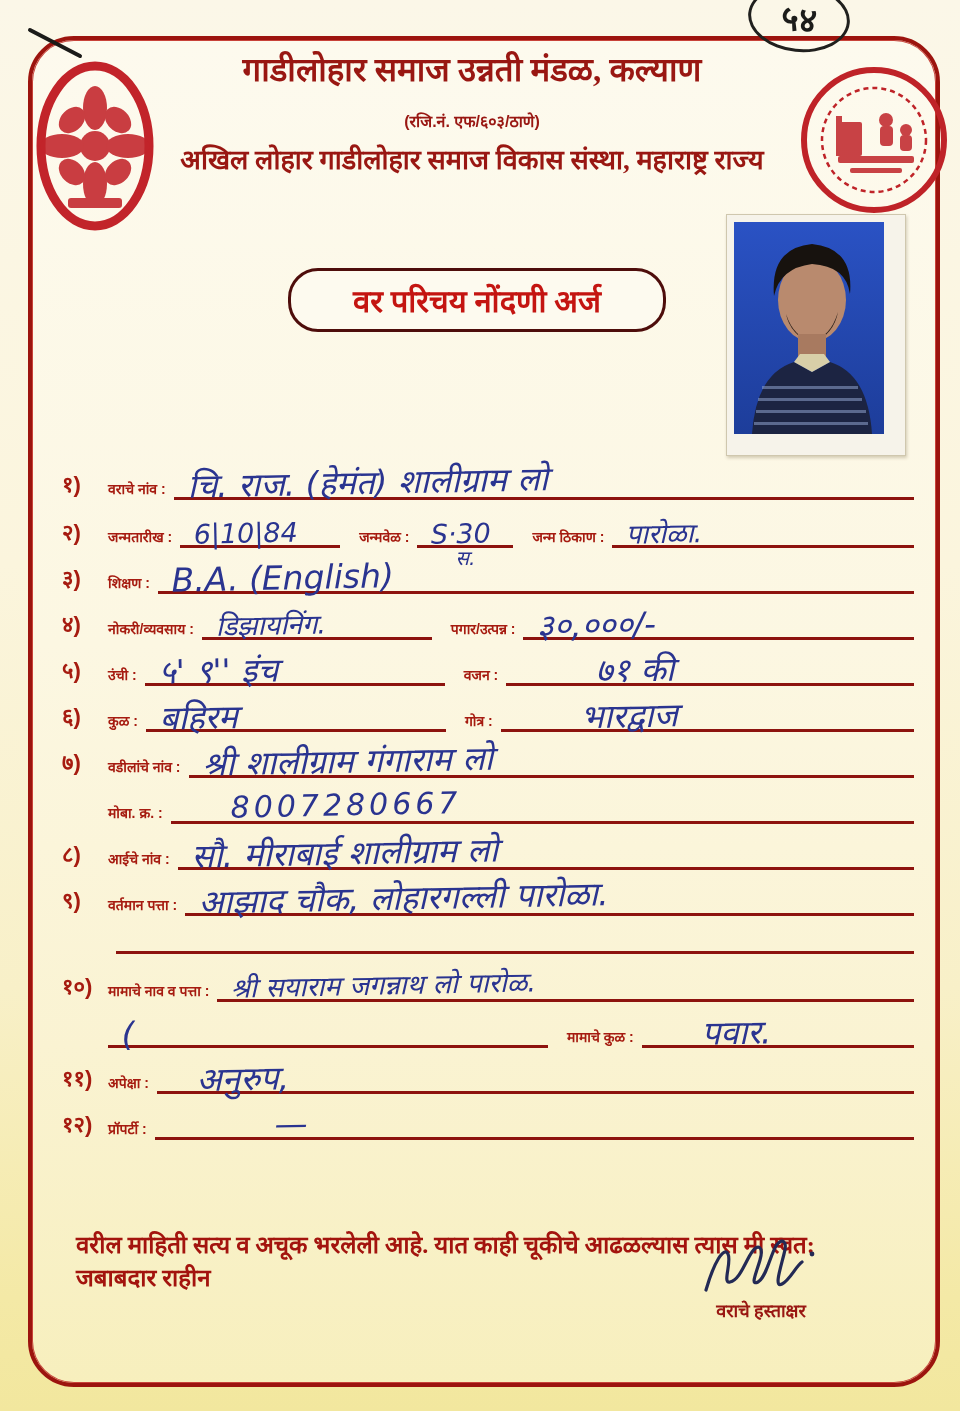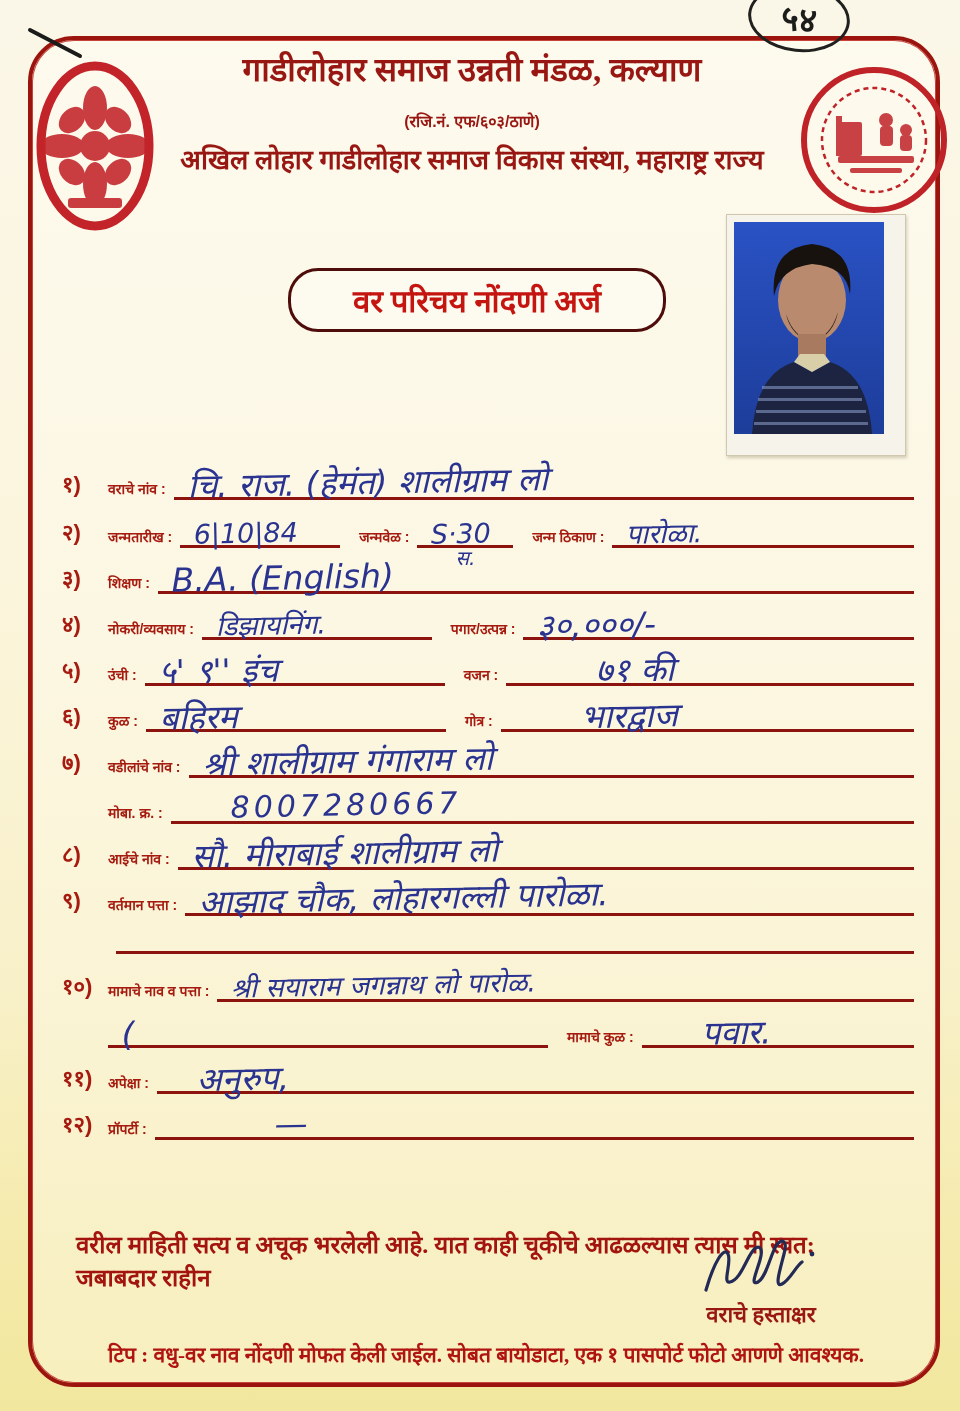--- a/index.html
+++ b/index.html
@@ -55,21 +55,21 @@
   .hw.num2{letter-spacing:4px;font-size:30px;}
   .sub-hw{position:absolute;left:50%;bottom:-26px;transform:translateX(-50%);
     font-family:"DejaVu Sans", sans-serif;font-style:italic;color:#2a3490;font-size:20px;}
   .gap{flex:none;margin-left:19px;}
 
   
   .decl{position:absolute;left:76px;right:64px;top:1227px;color:#a3140e;font-weight:bold;
     font-size:24px;font-family:"Liberation Serif", serif;}
   .sig{position:absolute;left:700px;top:1232px;}
   .sig-cap{position:absolute;left:676px;top:1298px;width:170px;text-align:center;
-    color:#991712;font-weight:bold;font-size:22px;font-family:"Liberation Serif", serif;}
+    color:#991712;font-weight:bold;font-size:18px;font-family:"Liberation Serif", serif;}
   .tip{position:absolute;left:70px;right:58px;top:1340px;text-align:center;color:#b01410;
     font-weight:bold;font-size:21px;font-family:"Liberation Serif", serif;}
 </style>
 </head>
 <body>
 
 <div class="page">
   <div class="frame"></div>
 
   <div class="content">
@@ -289,16 +289,15 @@
     </div>
 
     <div class="decl">वरील माहिती सत्य व अचूक भरलेली आहे. यात काही चूकीचे आढळल्यास त्यास मी स्वत: जबाबदार राहीन</div>
 
     <svg class="sig" width="130" height="70" viewBox="0 0 130 70">
       <path d="M6,58 C14,30 24,14 28,22 C32,30 22,52 30,50 C40,48 46,28 52,20 C58,12 64,14 60,28 C56,42 50,54 58,50 C66,46 70,24 76,14 C82,6 88,8 84,22 C80,38 74,56 82,52 C90,48 96,34 102,30" fill="none" stroke="#232a55" stroke-width="3.2" stroke-linecap="round"></path>
       <circle cx="112" cy="22" r="2.4" fill="#232a55"></circle>
     </svg>
     <div class="sig-cap">वराचे हस्ताक्षर</div>
 
-    <div class="tip">टिप : वधु-वर नाव नोंदणी मोफत केली जाईल. सोबत बायोडाटा, एक १ पासपोर्ट फोटो आणणे आवश्यक.</div>
 
   </div>
 </div>
 
 </body></html>

